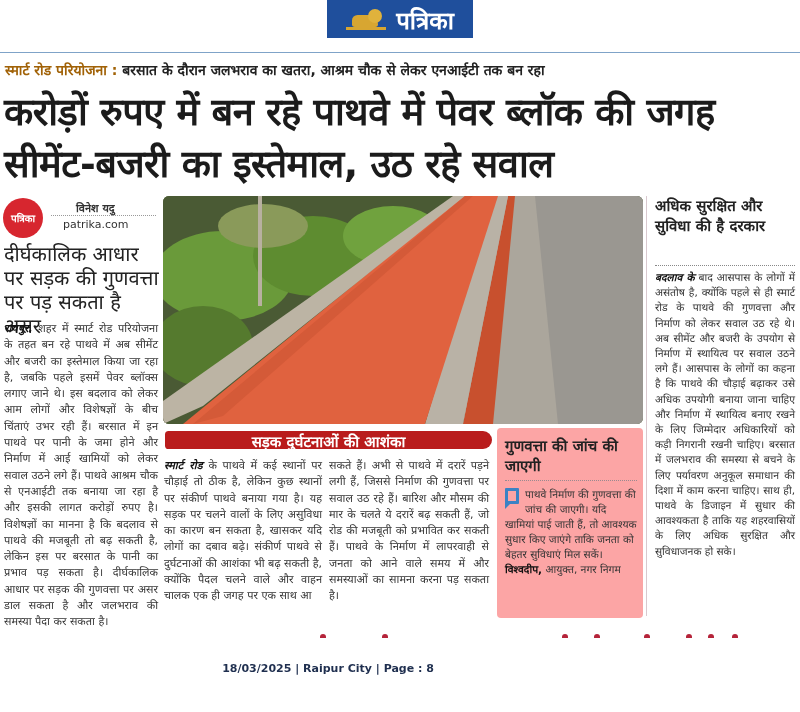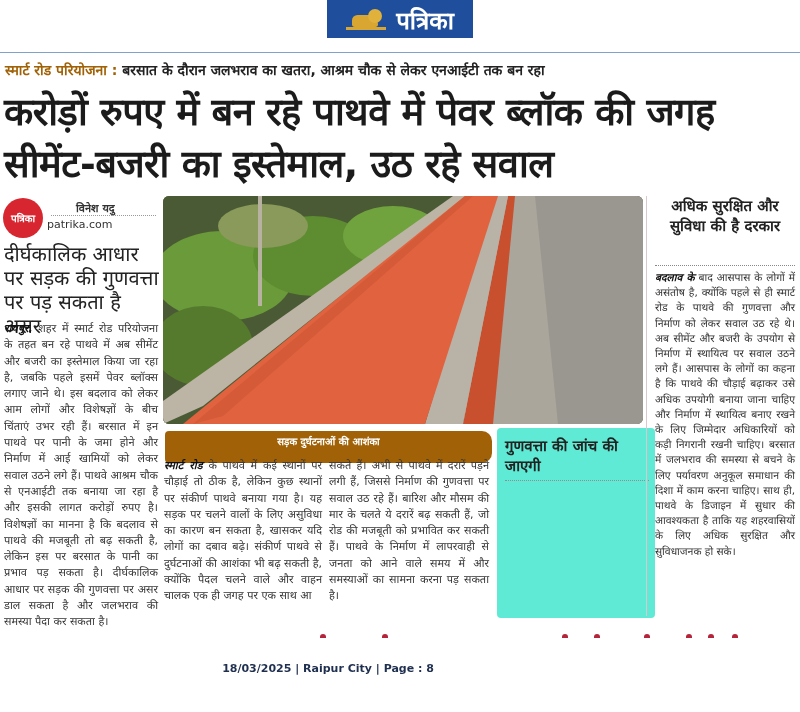--- a/index.html
+++ b/index.html
@@ -32,66 +32,66 @@
 
     
     .author-block { position: absolute; left: 3px; top: 198px; width: 155px; height: 36px; }
     .author-logo {
       position: absolute; left: 0; top: 0; width: 40px; height: 40px; border-radius: 50%;
       background: #d7262f; color: #fff; font-size: 10px; font-weight: bold;
       display: flex; align-items: center; justify-content: center;
     }
     .author-name { position: absolute; left: 48px; top: 2px; font-size: 11px; font-weight: bold; color: #333; margin-left: 25px; }
     .author-sep { position: absolute; left: 48px; top: 17px; width: 105px; border-top: 1px dotted #999; }
-    .author-site { position: absolute; left: 44px; top: 20px; font-size: 11px; color: #333; text-align: center; }
+    .author-site { position: absolute; left: 60px; top: 20px; font-size: 11px; color: #333; text-align: center; }
 
     .side-head {
       position: absolute; left: 4px; top: 242px; width: 155px;
       font-size: 20px; line-height: 24px; color: #222; font-weight: normal;
     }
     .col-text { font-size: 11px; line-height: 16.3px; color: #333; text-align: justify; }
     .col-text b { color: #111; font-style: italic; }
     .left-body { position: absolute; left: 4px; top: 321px; width: 154px; }
 
     
     .photo {
       position: absolute; left: 163px; top: 196px; width: 480px; height: 228px; border-radius: 6px; overflow: hidden;
       background: #7f8a6a;
     }
 
     
     .red-banner {
-      position: absolute; left: 165px; top: 431px; width: 327px; height: 32px;
-      background: #a16207; border-radius: 4px 10px 10px 4px; color: #fff;
-      font-size: 10px; font-weight: bold; text-align: center; line-height: 22px;
+      position: absolute; left: 165px; top: 431px; width: 327px; height: 18px;
+      background: #b91c1c; border-radius: 4px 10px 10px 4px; color: #fff;
+      font-size: 15px; font-weight: bold; text-align: center; line-height: 22px;
     }
 
     .mid-col1 { position: absolute; left: 164px; top: 458px; width: 158px; }
     .mid-col2 { position: absolute; left: 329px; top: 458px; width: 160px; }
 
     
     .quality-box {
-      position: absolute; left: 497px; top: 428px; width: 158px; height: 190px;
-      background: #5eead4; border-radius: 4px; padding: 8px 6px 6px 8px;
+      position: absolute; left: 497px; top: 428px; width: 146px; height: 190px;
+      background: #fca5a5; border-radius: 4px; padding: 8px 6px 6px 8px;
     }
     .quality-head { font-size: 15px; font-weight: bold; line-height: 20px; color: #222; }
     .quality-sep { border-top: 1px dotted #9a8a90; margin: 4px 0 6px 0; }
     .quality-body { font-size: 10.5px; line-height: 15px; color: #333; }
     .quote-icon {
       float: left; width: 14px; height: 16px; border: 3px solid #3b82c4; border-bottom-width: 3px;
       margin: 1px 6px 0 0; position: relative; border-radius: 1px;
     }
     .quote-icon::after {
       content: ""; position: absolute; left: -3px; bottom: -8px; width: 0; height: 0;
       border-left: 6px solid #3b82c4; border-bottom: 6px solid transparent;
     }
     .quality-sign b { color: #111; }
 
     
-    .right-head { position: absolute; left: 655px; top: 196px; width: 140px; font-size: 15px; font-weight: bold; line-height: 20px; color: #222; text-align: center; }
+    .right-head { position: absolute; left: 655px; top: 196px; width: 140px; font-size: 15px; font-weight: bold; line-height: 20px; color: #222; }
     .right-sep { position: absolute; left: 655px; top: 265px; width: 140px; border-top: 1px dotted #888; }
     .right-body { position: absolute; left: 655px; top: 270px; width: 140px; font-size: 10.5px; line-height: 15.2px; }
 
     .right-divider { position: absolute; left: 646px; top: 196px; width: 1px; height: 420px; background: #d9c9cf; }
 
     
     .footer { position: absolute; left: 0; top: 661px; width: 656px; text-align: center; font-family: "DejaVu Sans", sans-serif; font-size: 11px; font-weight: bold; color: #1f2f4f; line-height: 16px; }
 
     .cut-marks { position: absolute; left: 0; top: 632px; width: 800px; height: 10px; }
     .cut-marks span { position: absolute; top: 2px; width: 6px; height: 4px; border-radius: 3px 3px 0 0; background: #b5243a; }
@@ -161,20 +161,28 @@
   <b>स्मार्ट रोड</b>
   <span>के पाथवे में कई स्थानों पर चौड़ाई तो ठीक है, लेकिन कुछ स्थानों पर संकीर्ण पाथवे बनाया गया है। यह सड़क पर चलने वालों के लिए असुविधा का कारण बन सकता है, खासकर यदि लोगों का दबाव बढ़े। संकीर्ण पाथवे से दुर्घटनाओं की आशंका भी बढ़ सकती है, क्योंकि पैदल चलने वाले और वाहन चालक एक ही जगह पर एक साथ आ</span>
 </div>
 <div class="mid-col2 col-text">
   <span>सकते हैं। अभी से पाथवे में दरारें पड़ने लगी हैं, जिससे निर्माण की गुणवत्ता पर सवाल उठ रहे हैं। बारिश और मौसम की मार के चलते ये दरारें बढ़ सकती हैं, जो रोड की मजबूती को प्रभावित कर सकती हैं। पाथवे के निर्माण में लापरवाही से जनता को आने वाले समय में और समस्याओं का सामना करना पड़ सकता है।</span>
 </div>
 
 <div class="quality-box">
   <div class="quality-head">गुणवत्ता की जांच की जाएगी</div>
   <div class="quality-sep"></div>
+  <div class="quality-body">
+    <span class="quote-icon"></span>
+    <span>पाथवे निर्माण की गुणवत्ता की जांच की जाएगी। यदि खामियां पाई जाती हैं, तो आवश्यक सुधार किए जाएंगे ताकि जनता को बेहतर सुविधाएं मिल सकें।</span>
+    <div class="quality-sign">
+      <b>विश्वदीप,</b>
+      <span>आयुक्त, नगर निगम</span>
+    </div>
+  </div>
 </div>
 
 <div class="right-divider"></div>
 
 <h2 class="right-head">अधिक सुरक्षित और सुविधा की है दरकार</h2>
 <div class="right-sep"></div>
 <div class="right-body col-text">
   <b>बदलाव के</b>
   <span>बाद आसपास के लोगों में असंतोष है, क्योंकि पहले से ही स्मार्ट रोड के पाथवे की गुणवत्ता और निर्माण को लेकर सवाल उठ रहे थे। अब सीमेंट और बजरी के उपयोग से निर्माण में स्थायित्व पर सवाल उठने लगे हैं। आसपास के लोगों का कहना है कि पाथवे की चौड़ाई बढ़ाकर उसे अधिक उपयोगी बनाया जाना चाहिए और निर्माण में स्थायित्व बनाए रखने के लिए जिम्मेदार अधिकारियों को कड़ी निगरानी रखनी चाहिए। बरसात में जलभराव की समस्या से बचने के लिए पर्यावरण अनुकूल समाधान की दिशा में काम करना चाहिए। साथ ही, पाथवे के डिजाइन में सुधार की आवश्यकता है ताकि यह शहरवासियों के लिए अधिक सुरक्षित और सुविधाजनक हो सके।</span>
 </div>

